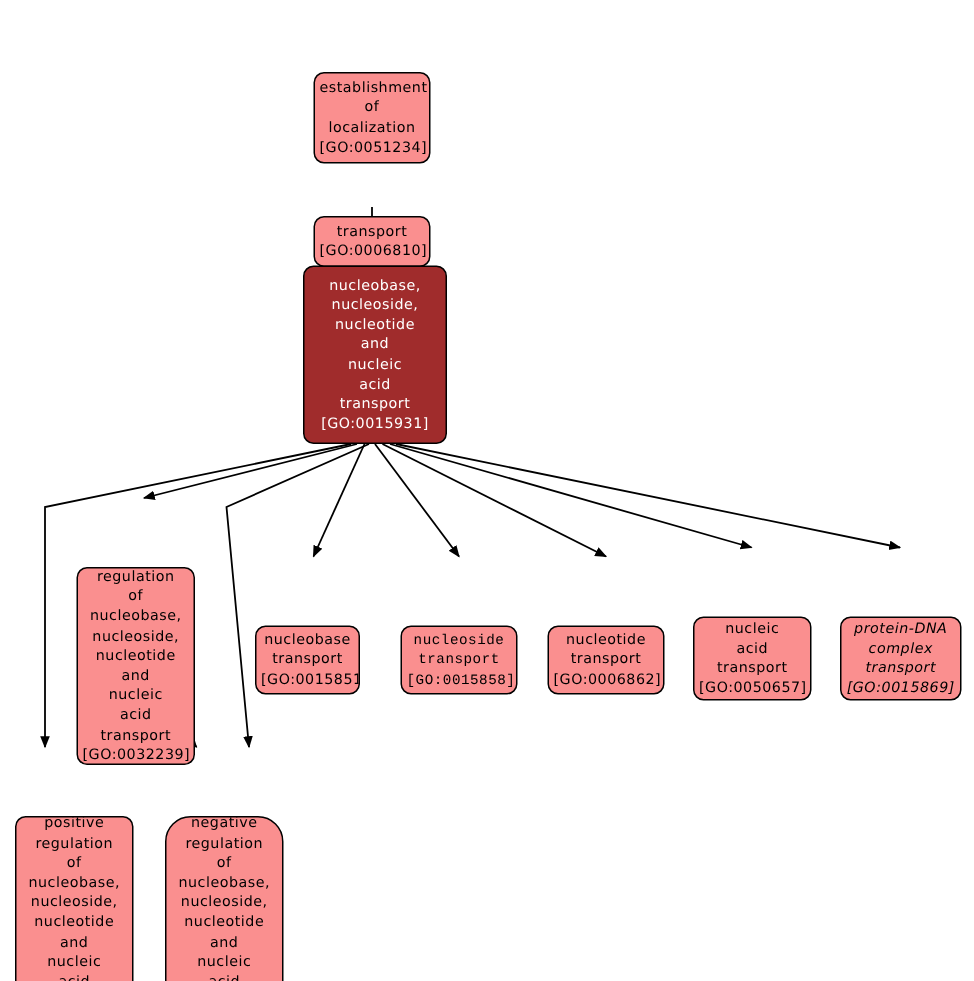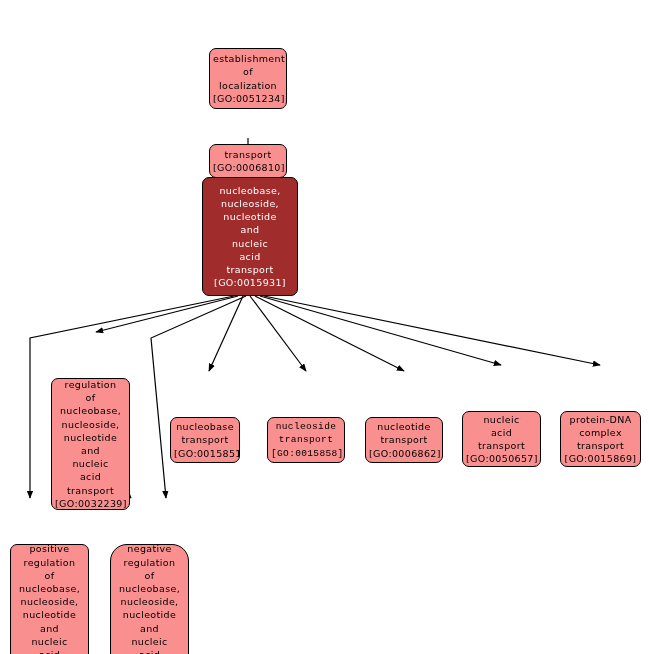--- a/index.html
+++ b/index.html
@@ -129,21 +129,21 @@
         <span class="label">nucleotide
 transport
 [GO:0006862]</span>
       </div>
       <div class="node light" style="left: 462px; top: 371px; width: 79px; height: 56px;">
         <span class="label">nucleic
 acid
 transport
 [GO:0050657]</span>
       </div>
-      <div class="node light" style="left: 560px; top: 371px; width: 81px; height: 56px;">
+      <div class="node light" style="left: 560px; top: 371px; width: 81px; height: 56px; font-style: italic;">
         <span class="label">protein-DNA
 complex
 transport
 [GO:0015869]</span>
       </div>
       <div class="node light" style="left: 10px; top: 504px; width: 79px; height: 142px;">
         <span class="label">positive
 regulation
 of
 nucleobase,

